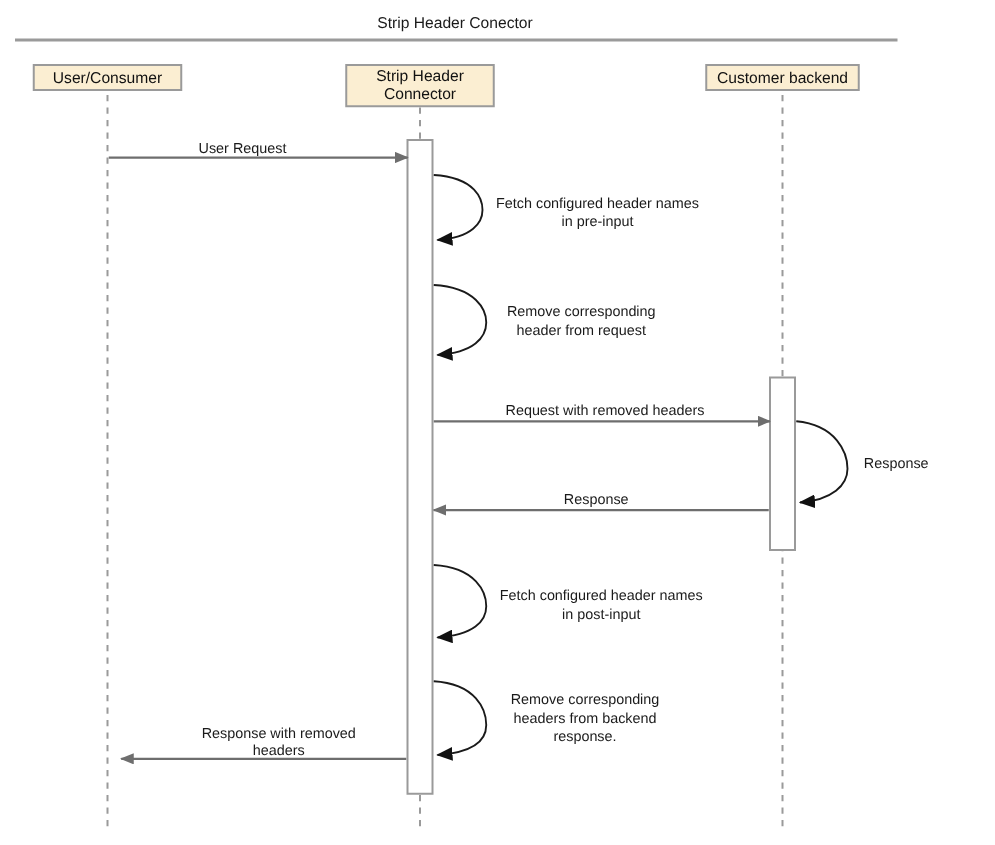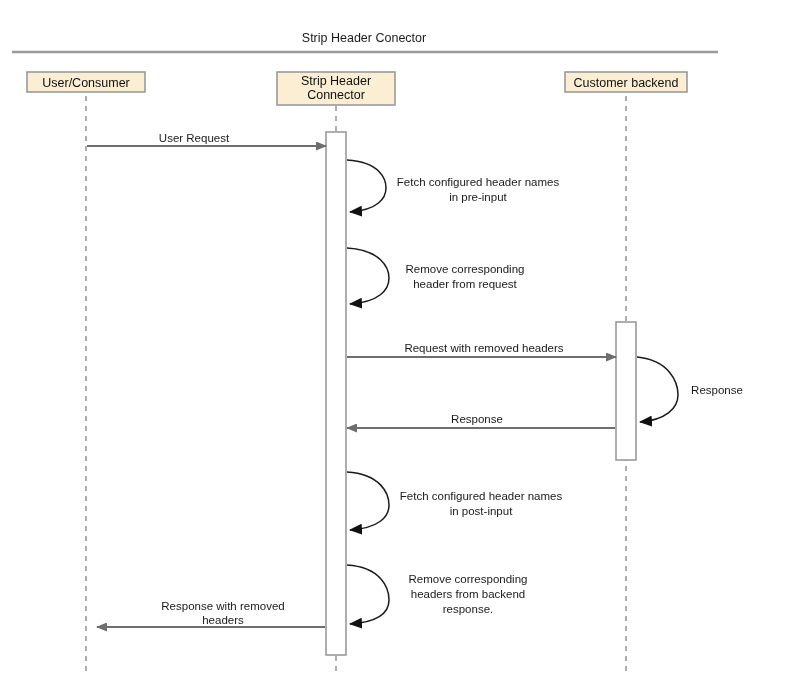--- a/index.html
+++ b/index.html
@@ -12,21 +12,20 @@
     font-family: "Liberation Sans", sans-serif;
     width: 796px;
     height: 676px;
     overflow: hidden;
     position: relative;
   }
   #diagram-root {
     position: relative;
     width: 796px;
     height: 536px;
-    margin-top: 20px;
   }
   svg#seq-svg {
     position: absolute;
     top: 0;
     left: 0;
     width: 796px;
     height: 676px;
   }
   .diag-title {
     font-size: 12.5px;

